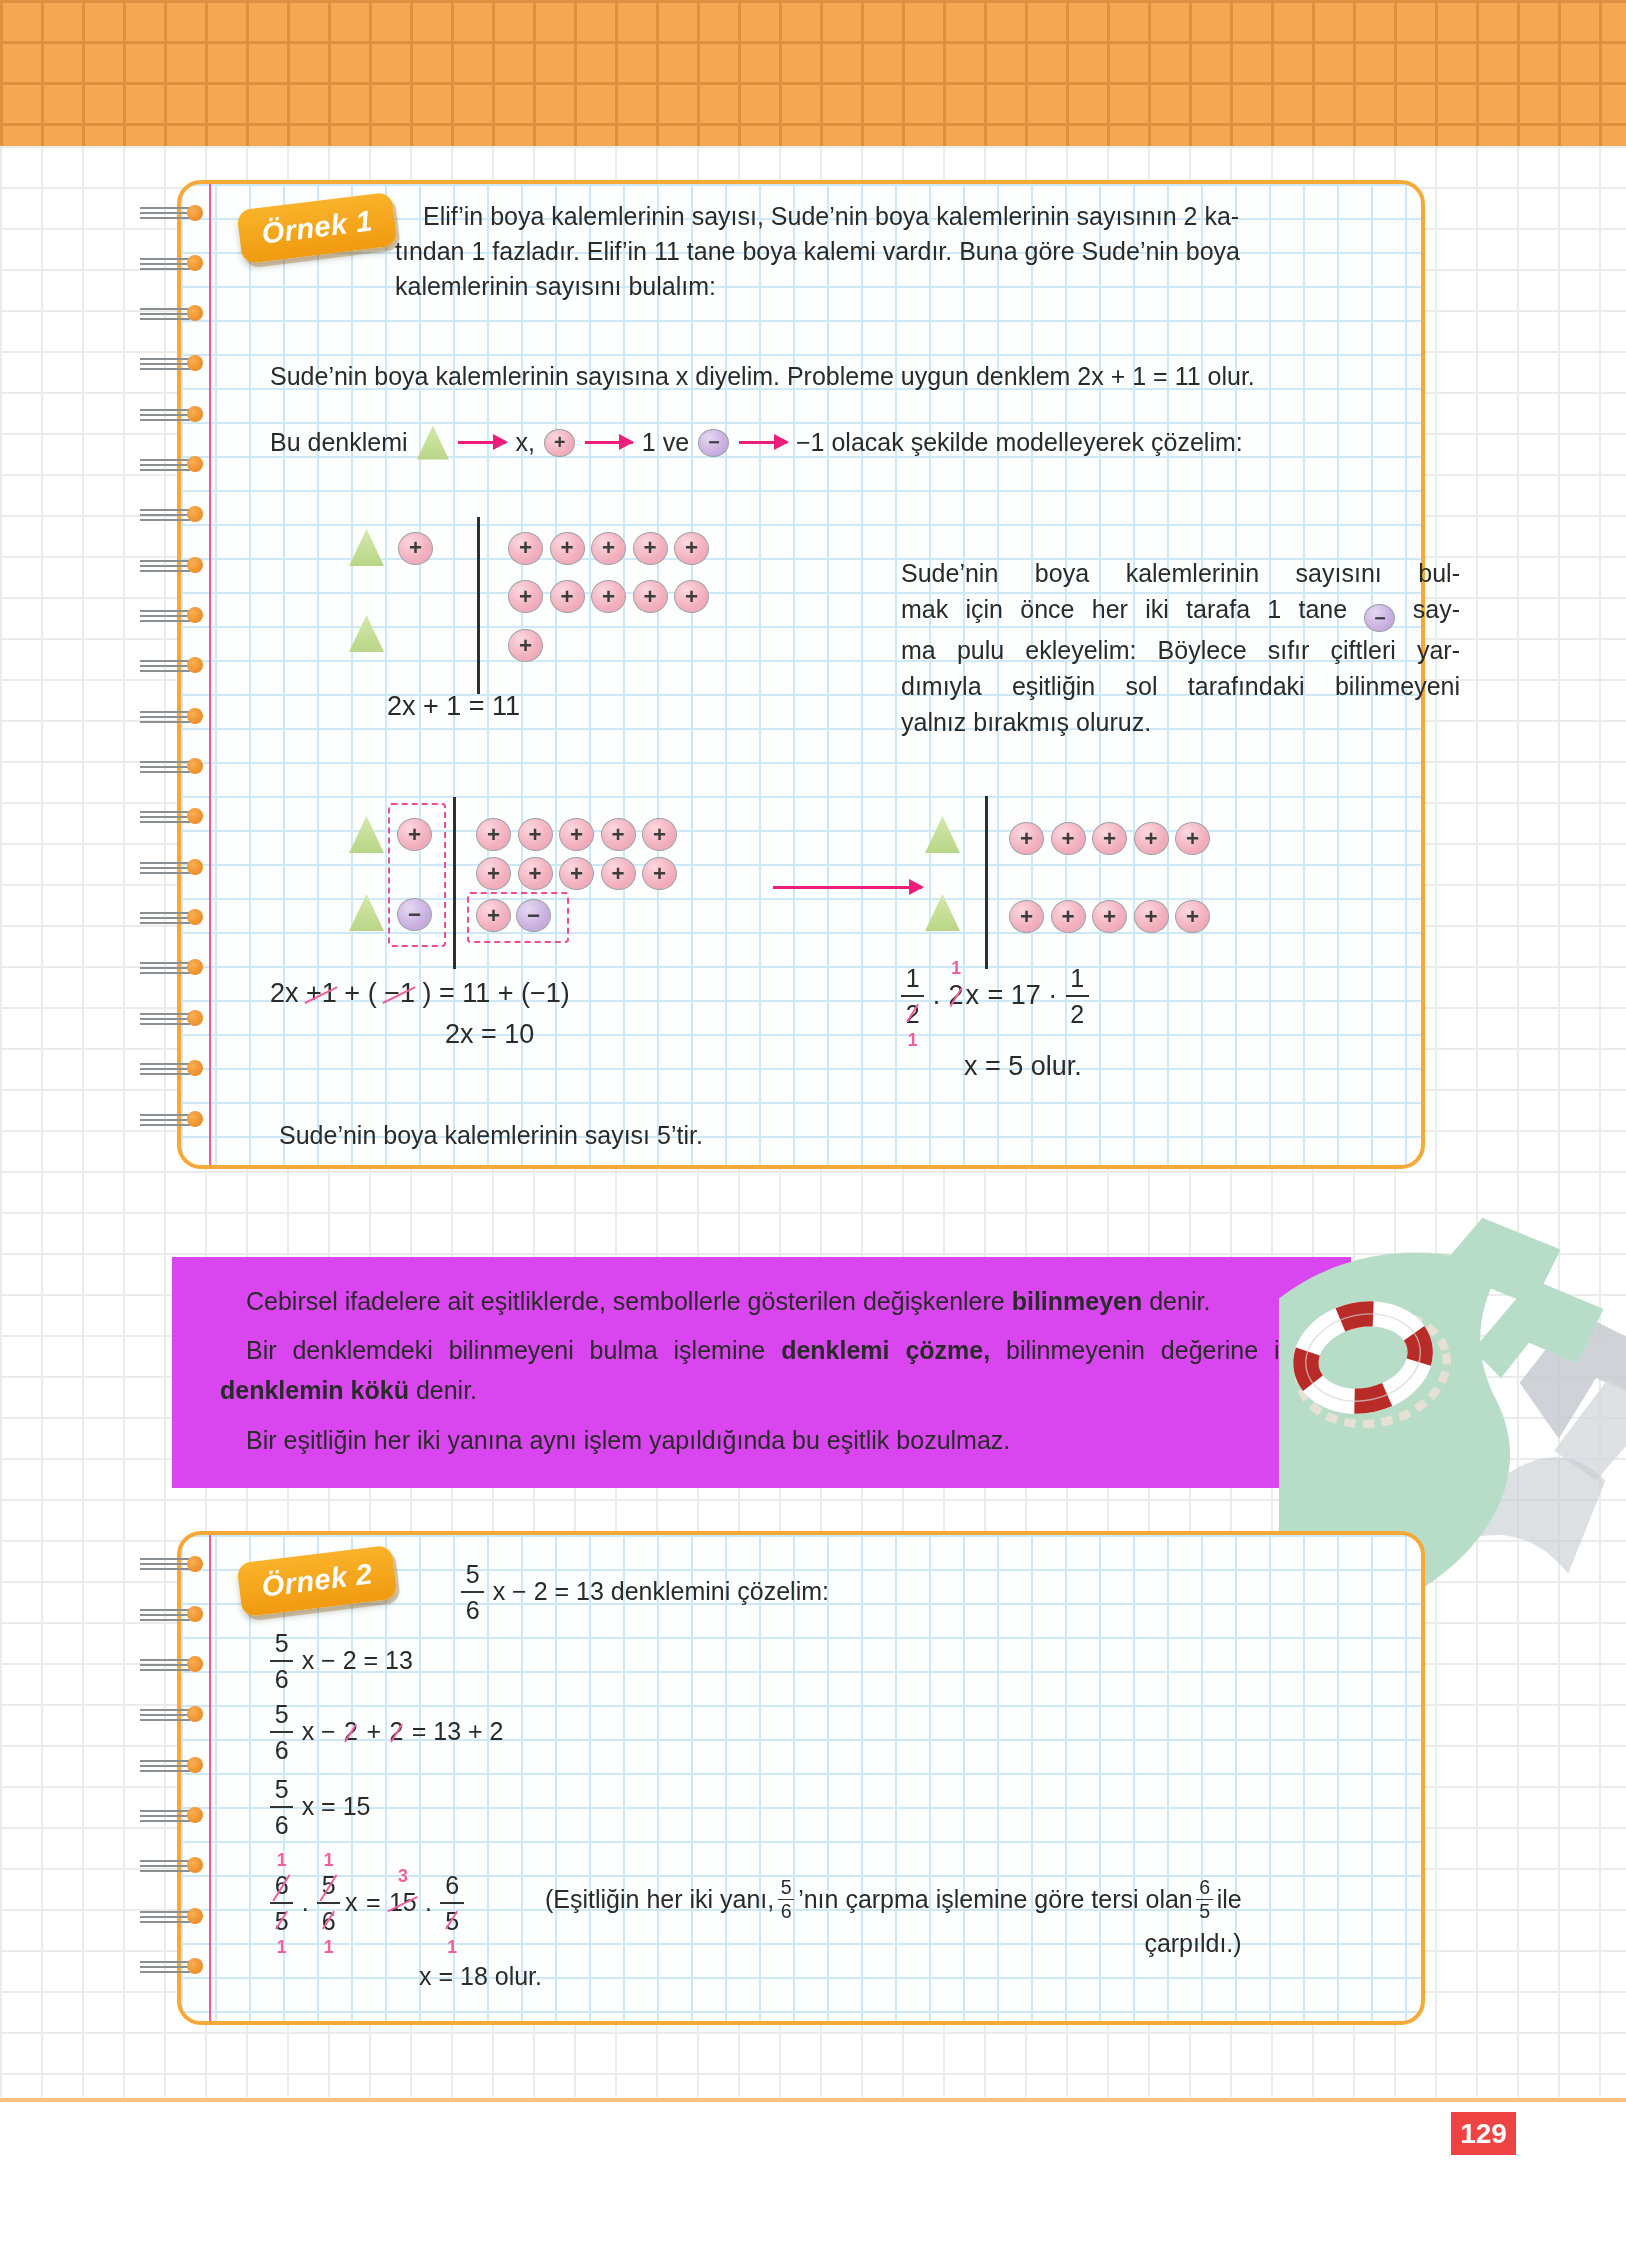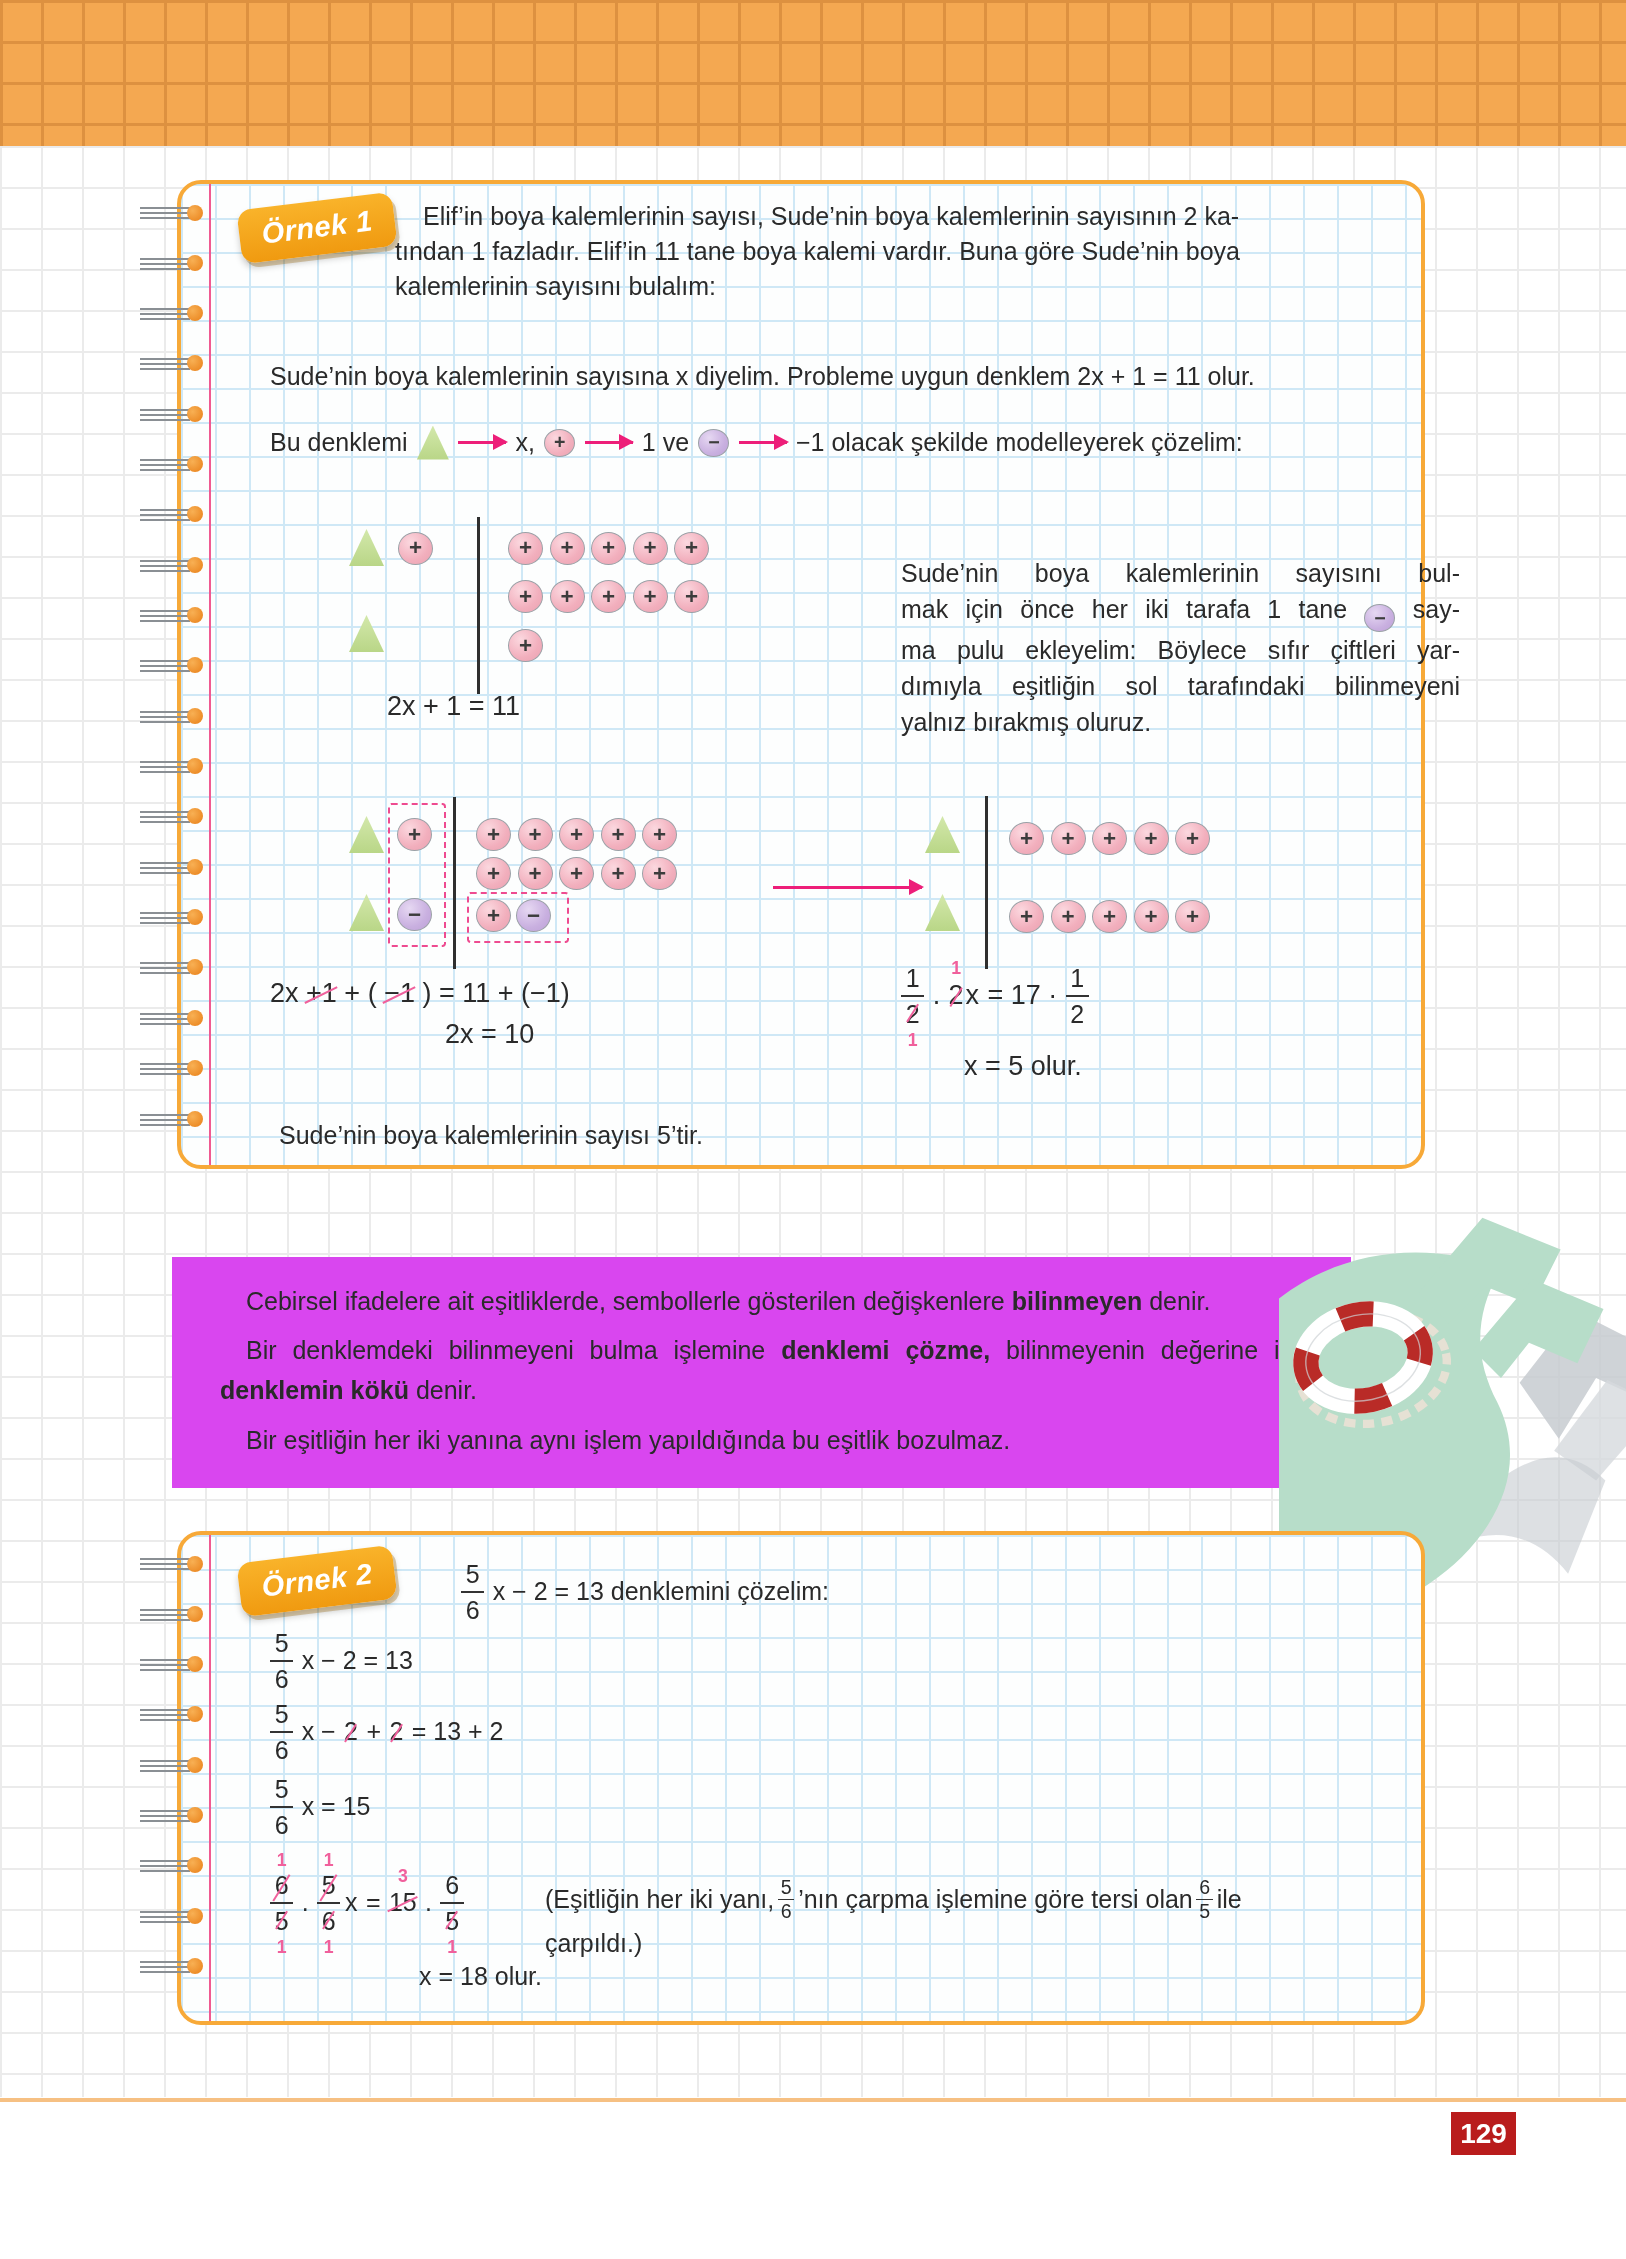--- a/index.html
+++ b/index.html
@@ -24,21 +24,21 @@
       linear-gradient(#ebebeb 1.9px, transparent 1.9px),
       linear-gradient(90deg,#ebebeb 1.9px, transparent 1.9px);
     background-size:41px 41px;
   }
   .footer-rule{
     position:absolute;top:2098px;left:0;width:1627px;height:3.7px;
     background:#f6c083;
   }
   .page-num{
     position:absolute;left:1451px;top:2112px;width:65px;height:43px;
-    background:#b91c1c;color:#fff;font-size:28px;font-weight:bold;
+    background:#ef4444;color:#fff;font-size:28px;font-weight:bold;
     display:flex;align-items:center;justify-content:center;
   }
   
   .notebook{
     position:absolute;left:177px;width:1240px;
     border:4.7px solid #f7a938;border-radius:24px;
     background-color:#fdfefe;
     background-image:
       linear-gradient(#cfe8f6 1.7px, transparent 1.7px),
       linear-gradient(90deg,#cfe8f6 1.7px, transparent 1.7px);
@@ -412,21 +412,21 @@
     </span>
     <span>.</span>
     <span class="fw">
       <span class="frac">
           <span class="fn">6</span>
           <span class="fd cx">5</span>
         </span>
       <span class="pk bot">1</span>
     </span>
   </div>
-  <div class="t" style="left:364px;top:343px;line-height:43px;">
+  <div class="t" style="left:364px;top:343px;line-height:43px;text-align:right;">
     <div style="display:flex;align-items:center;gap:3.7px;white-space:nowrap;">
       <span>(Eşitliğin her iki yanı, </span>
       <span class="frac small">
           <span class="fn">5</span>
           <span class="fd">6</span>
         </span>
       <span>’nın çarpma işlemine göre tersi olan </span>
       <span class="frac small">
           <span class="fn">6</span>
           <span class="fd">5</span>

